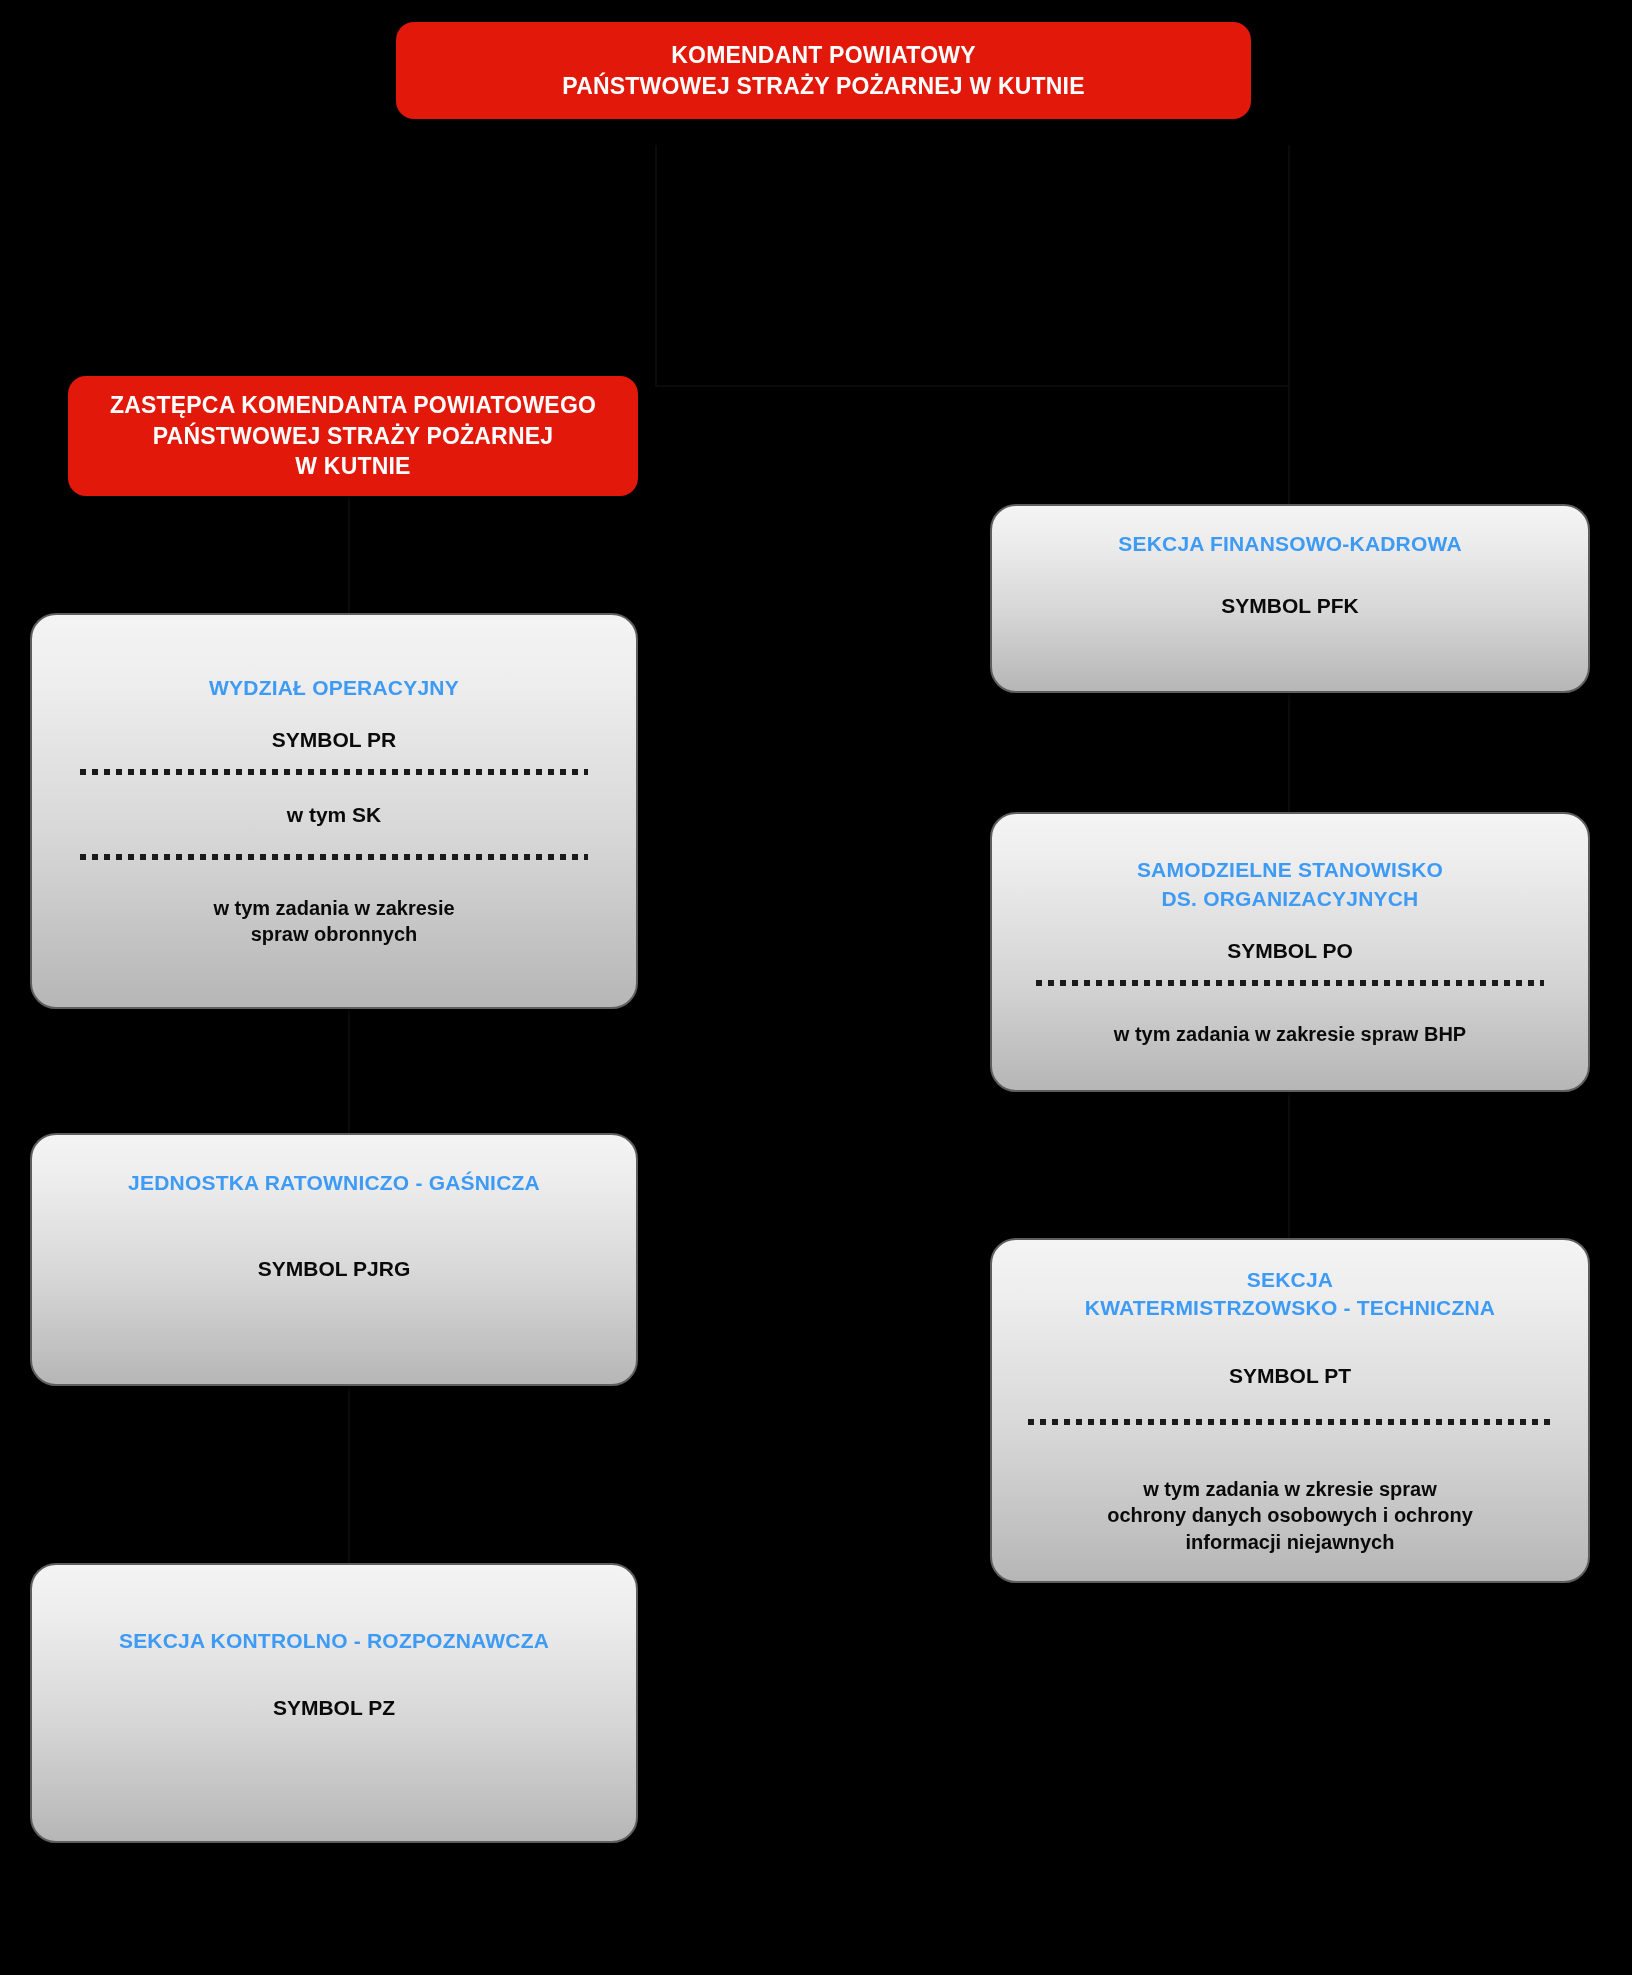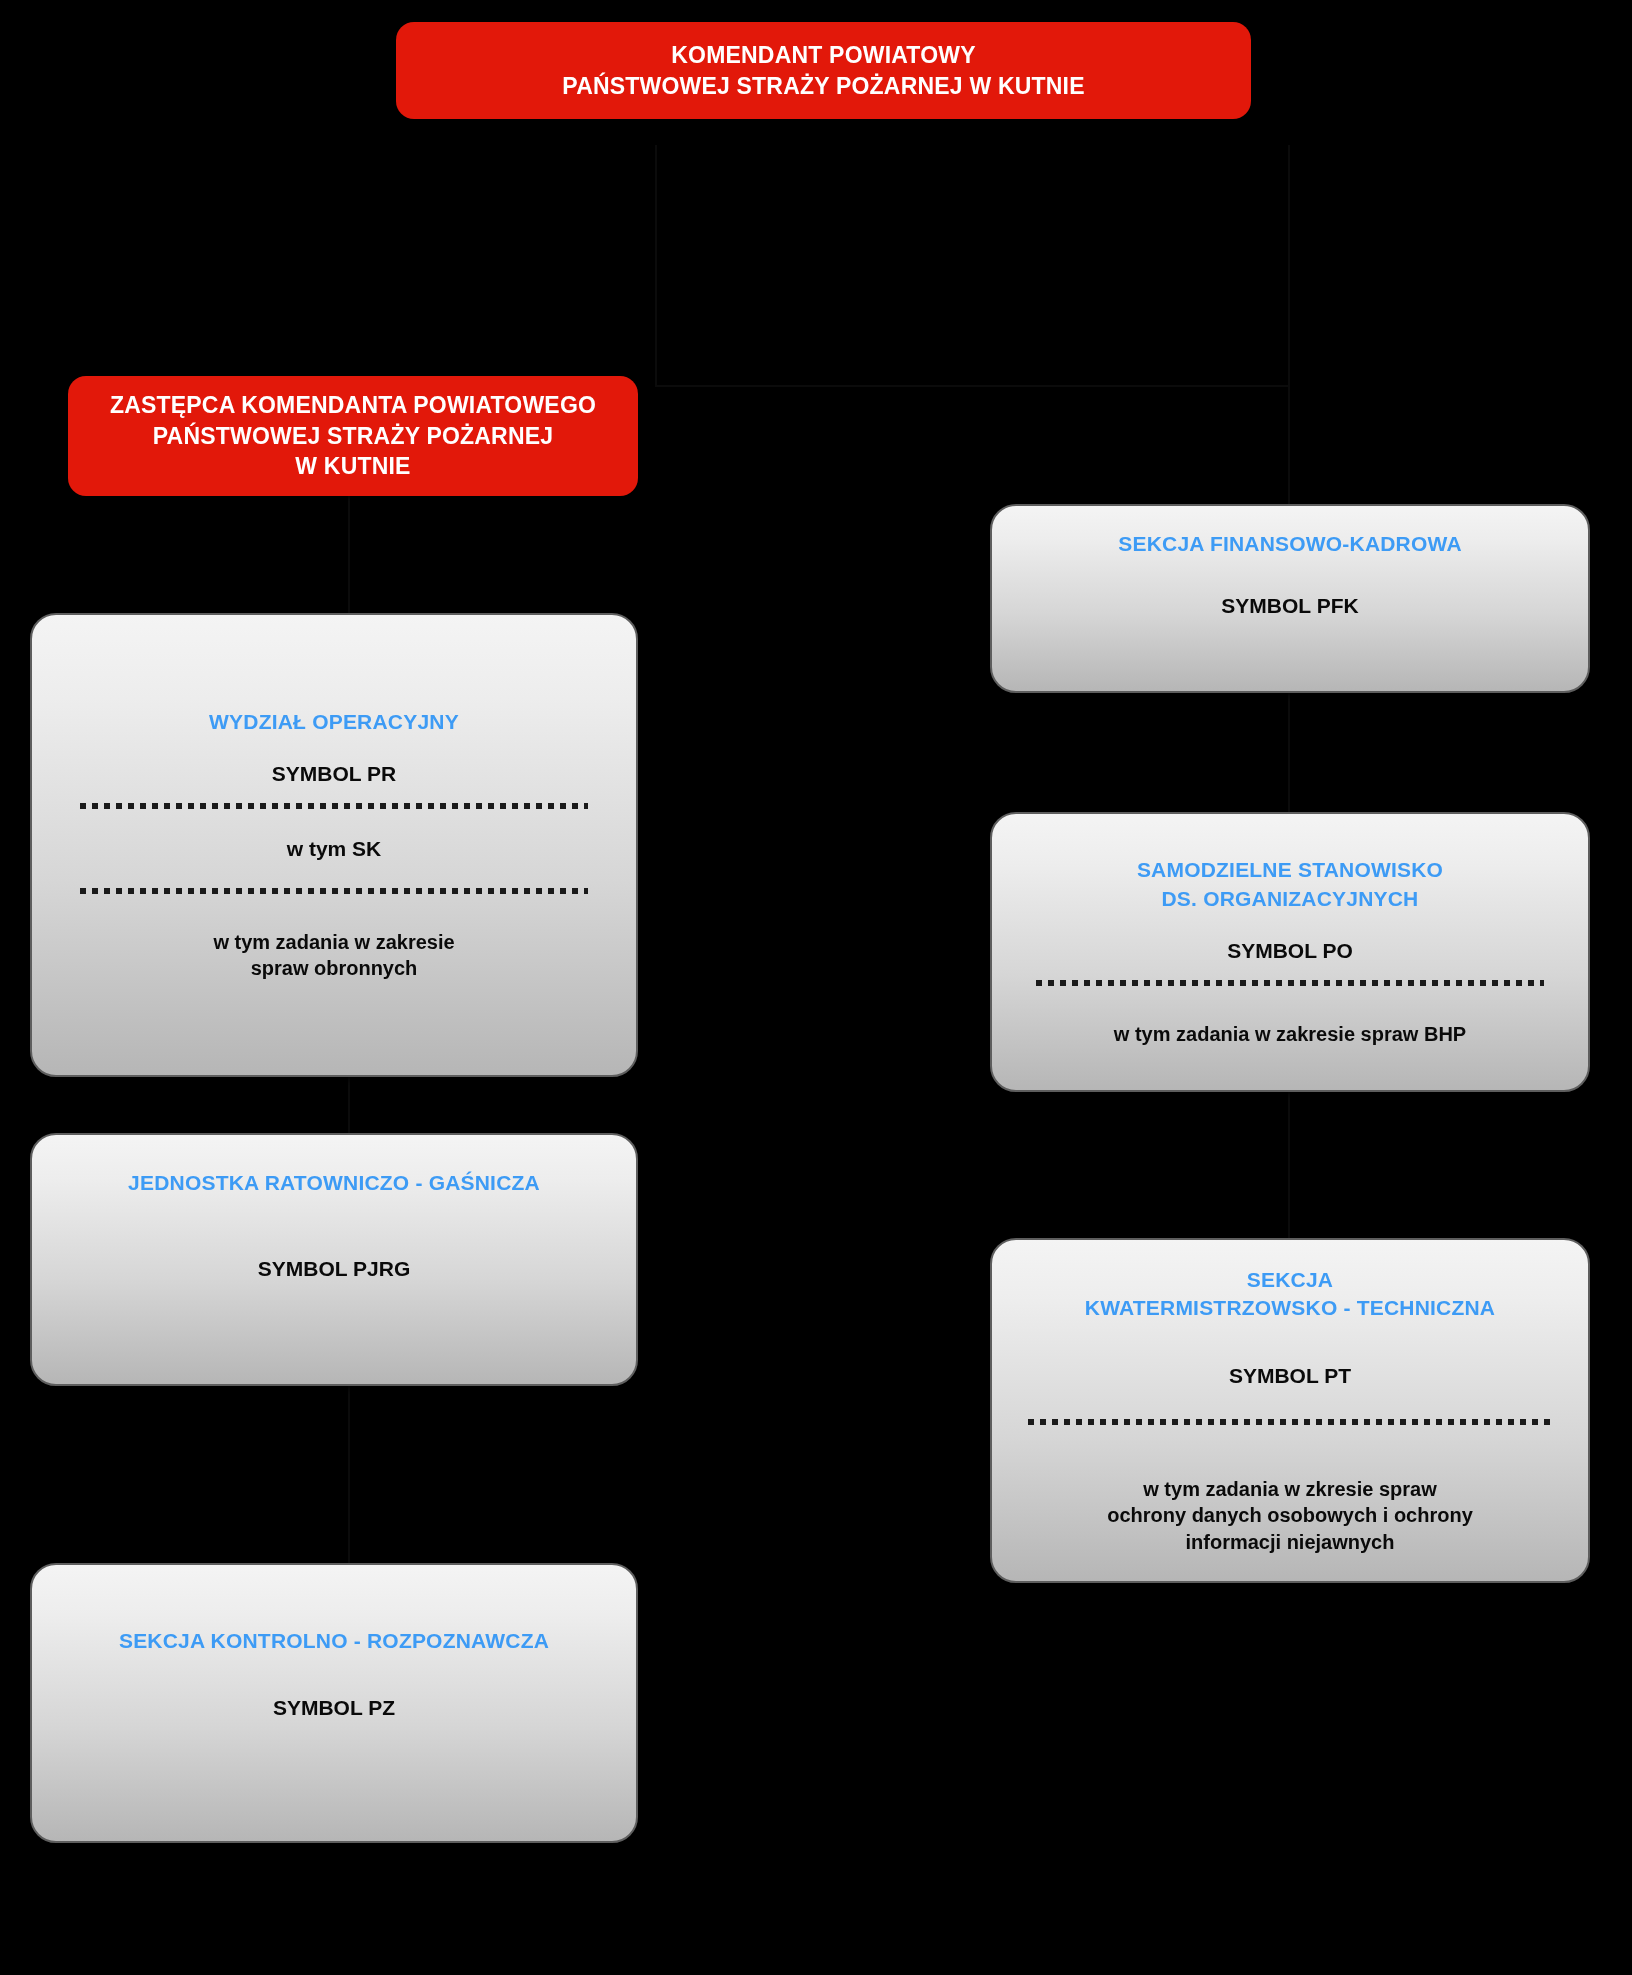--- a/index.html
+++ b/index.html
@@ -128,21 +128,21 @@
   </div>
 
   <div class="node red" style="left:68px; top:376px; width:570px; height:120px;">
     <div class="title">
       <span>ZASTĘPCA KOMENDANTA POWIATOWEGO</span><br>
       <span>PAŃSTWOWEJ STRAŻY POŻARNEJ</span><br>
       <span>W KUTNIE</span>
     </div>
   </div>
 
-  <div class="node gray" style="left:30px; top:613px; width:608px; height:464px; padding:30px 48px;">
+  <div class="node gray" style="left:30px; top:613px; width:608px; height:396px; padding:30px 48px;">
     <div class="heading">WYDZIAŁ OPERACYJNY</div>
     <div class="gap-m"></div>
     <div class="symbol">SYMBOL PR</div>
     <div class="gap-s"></div>
     <div class="dotsep" style="width:100%;"></div>
     <div class="gap-m"></div>
     <div class="symbol">w tym SK</div>
     <div class="gap-m"></div>
     <div class="dotsep" style="width:100%;"></div>
     <div class="gap-l"></div>

